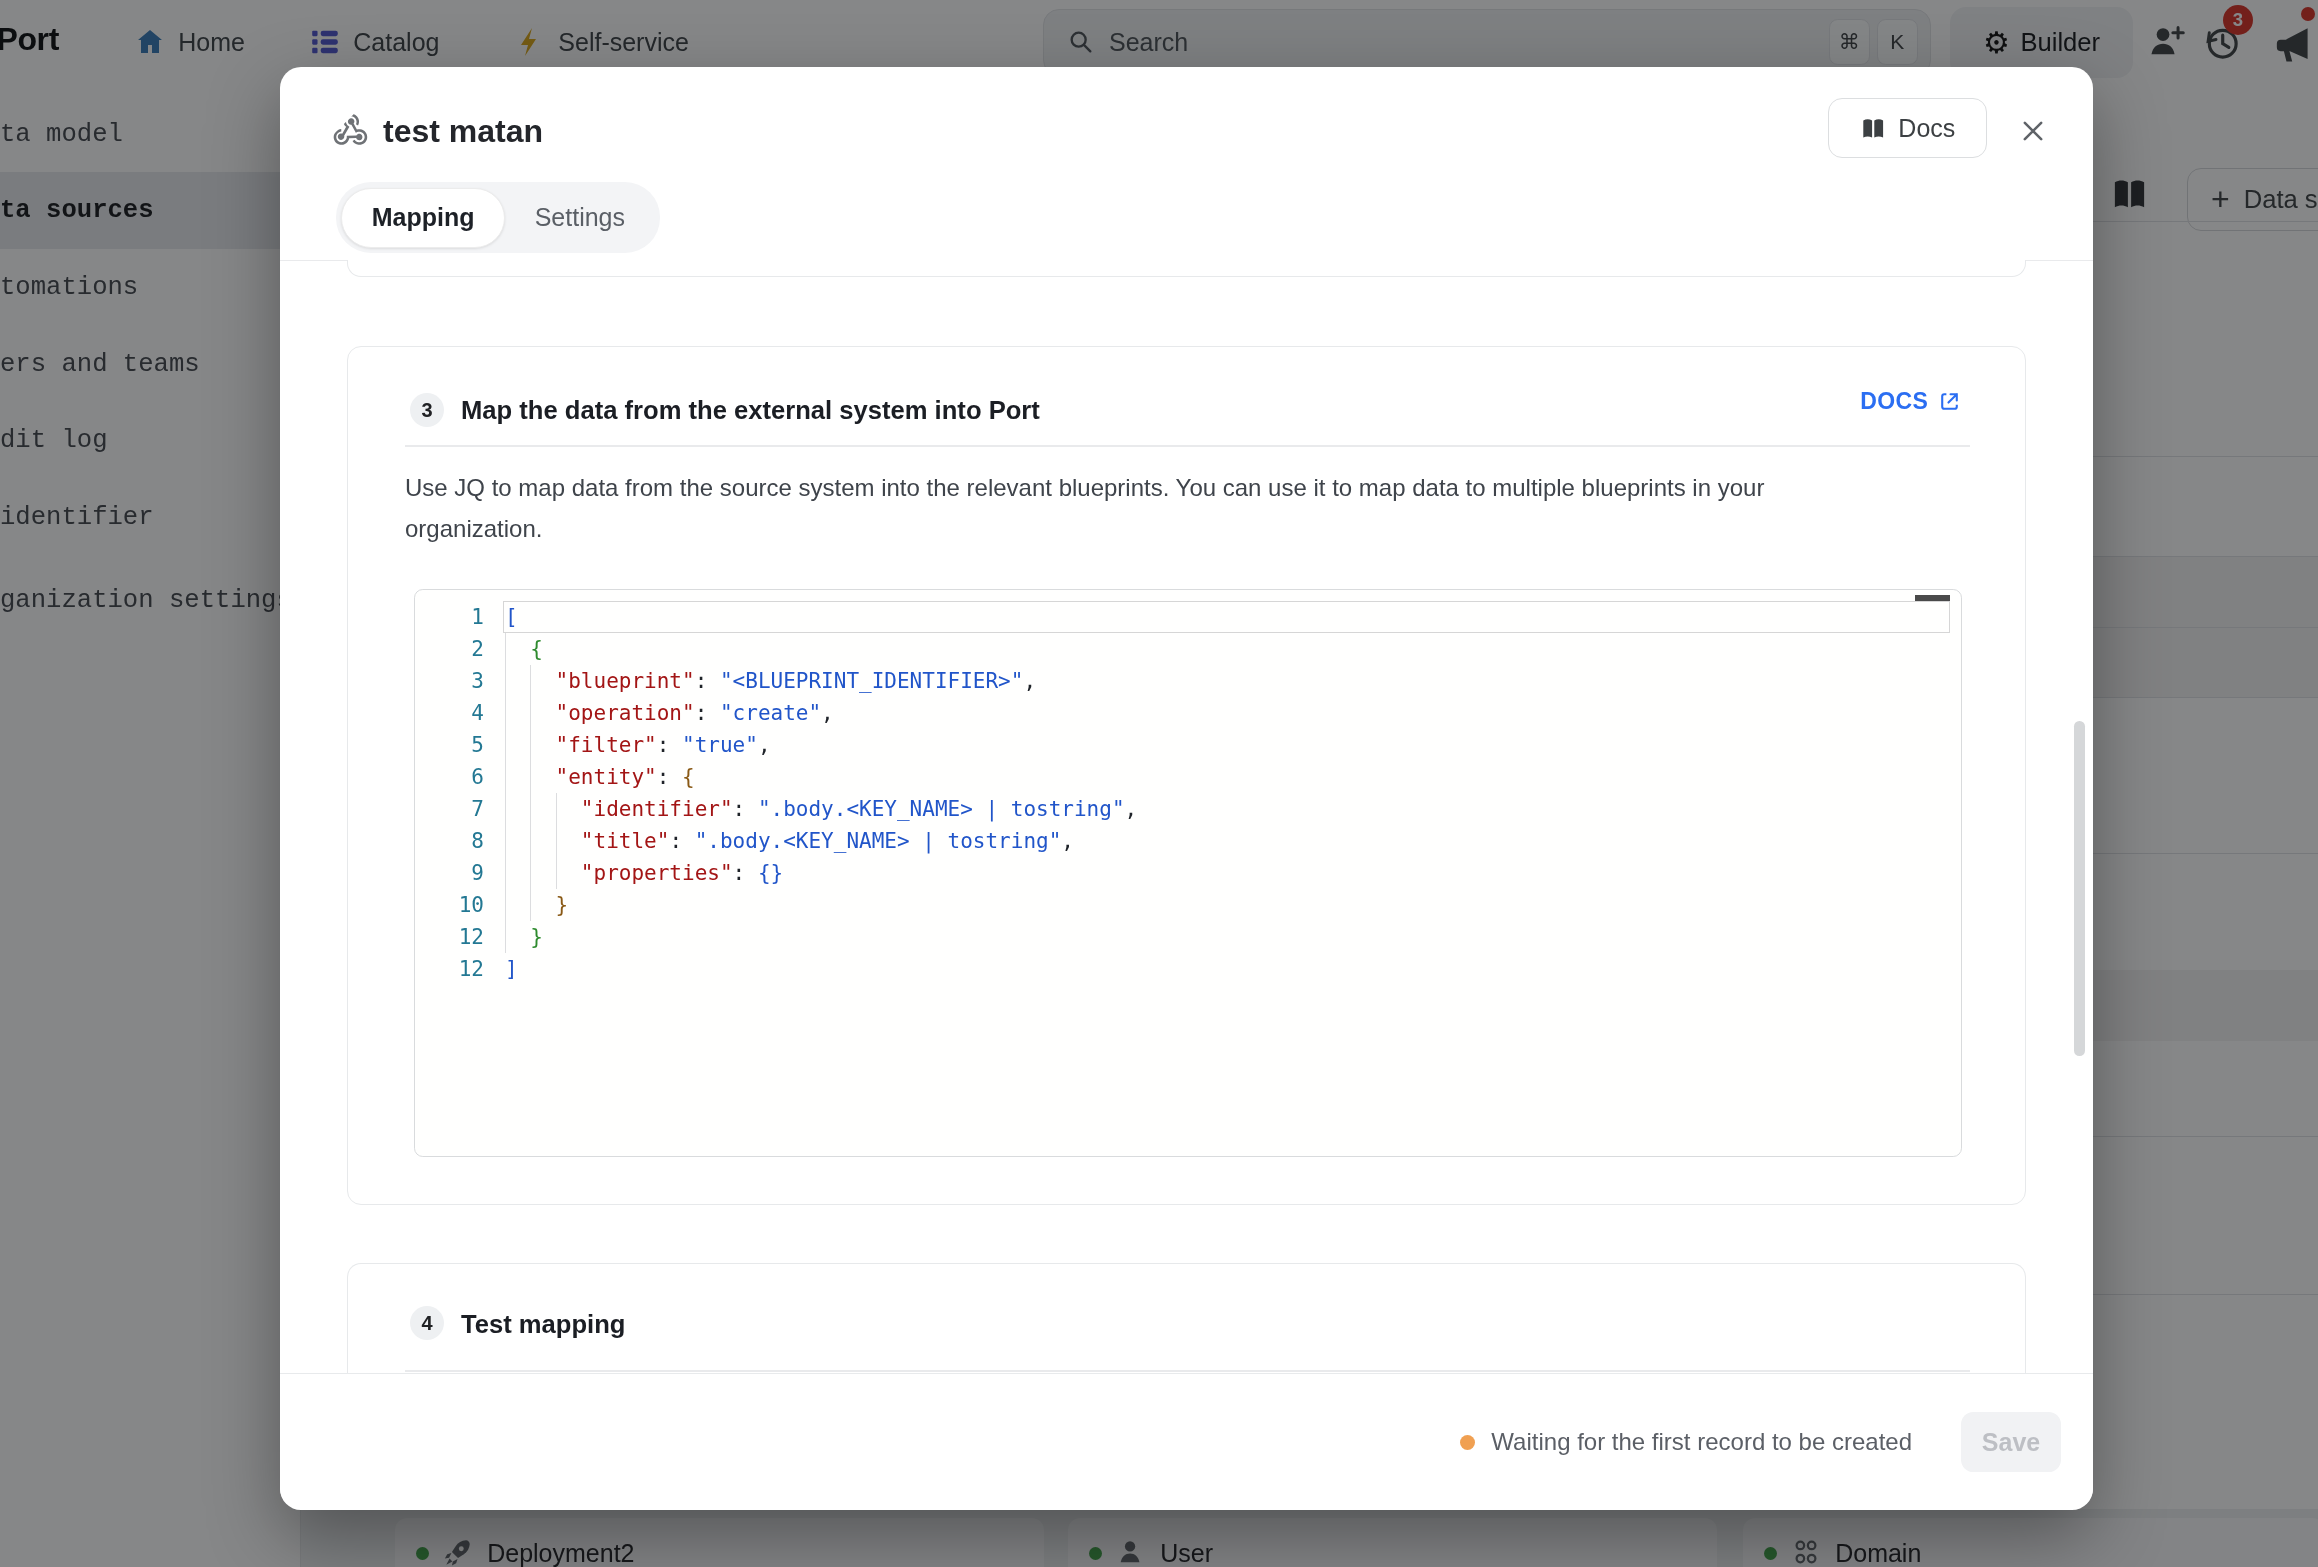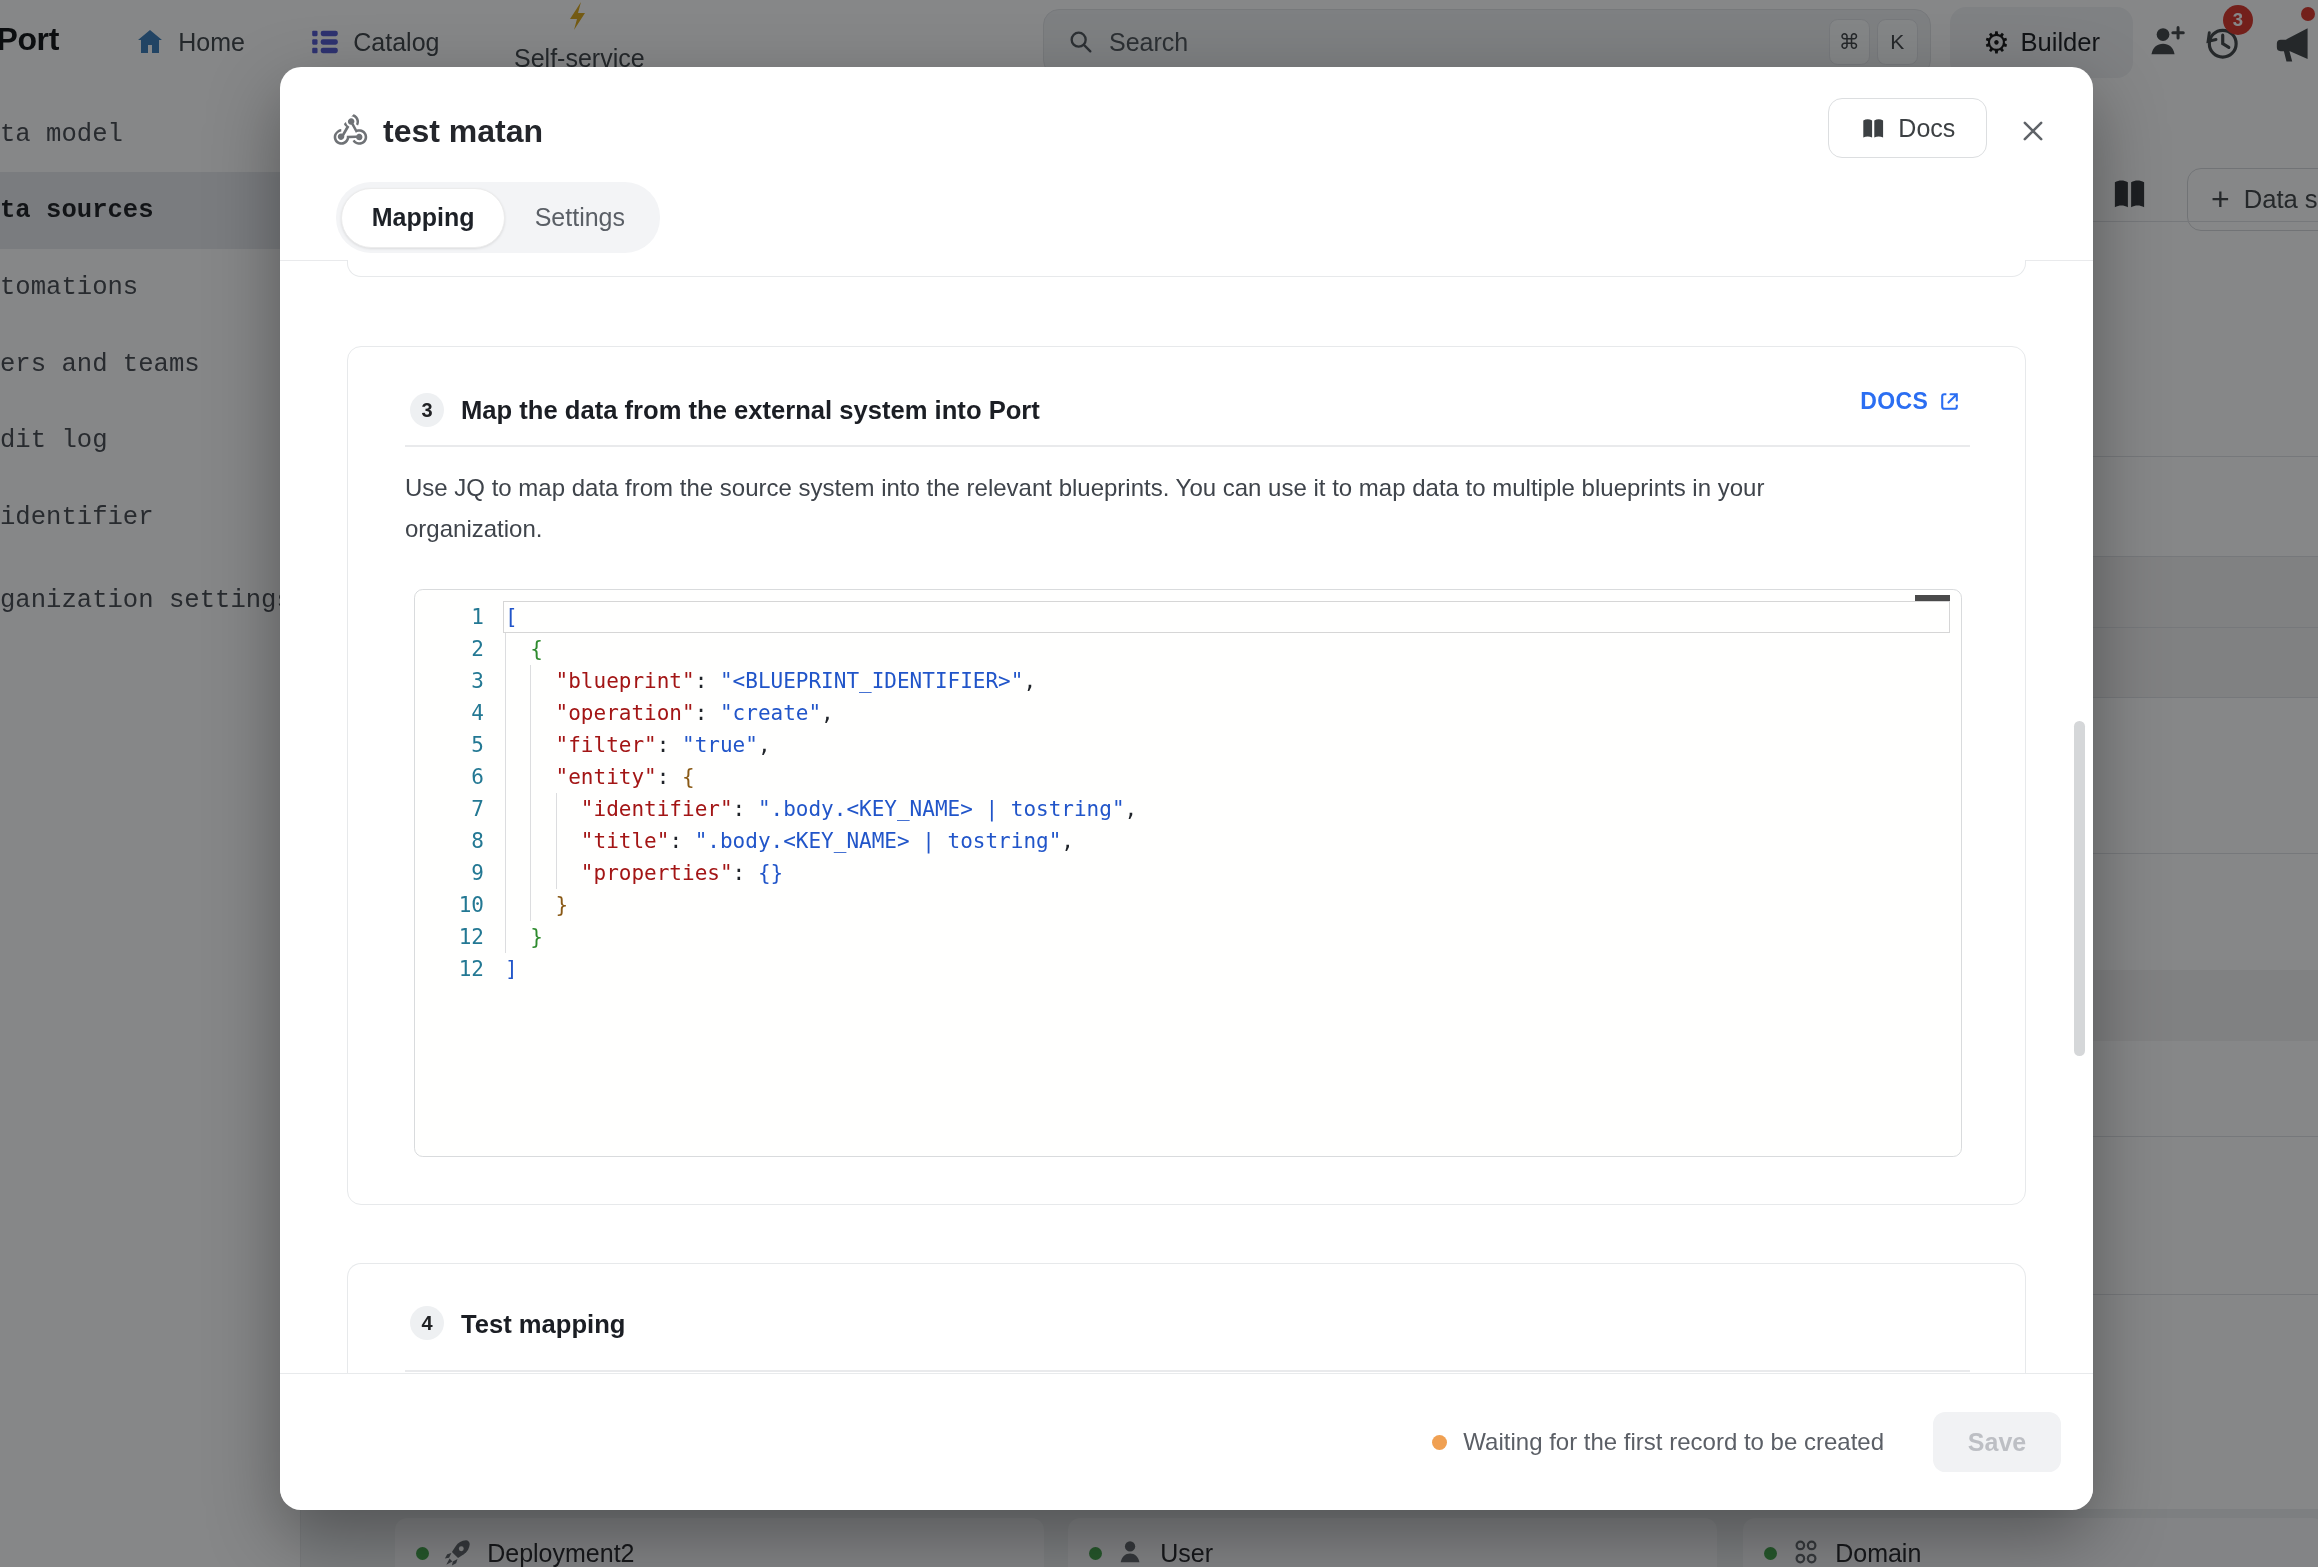--- a/index.html
+++ b/index.html
@@ -69,21 +69,21 @@
   .guide { position:absolute; top:0; bottom:0; width:0.9px; background:#dcdddf; font-style:normal; }
   .tk-k { color:#a31515; } .tk-v { color:#2155c9; } .tk-pb { color:#2155c9; }
   .tk-pg { color:#2e8b2e; } .tk-pm { color:#8a5a16; } .tk-pu { color:#1f2329; }
   .cur-line { position:absolute; left:88px; right:11.5px; top:10.6px; height:32px; border:0.9px solid #d6d6d6; pointer-events:none; }
   .ed-scroll-dash { position:absolute; right:11.5px; top:5.3px; width:35px; height:6.2px; background:#4a4a4a; }
 
   
   .m-footer { position:absolute; left:0; top:1306px; width:1813px; height:137px; background:#fff; border-top:0.9px solid #e8eaec; border-radius:0 0 21px 21px; display:flex; align-items:center; justify-content:flex-end; padding-right:32px; }
   .status-dot { width:15px; height:15px; border-radius:50%; background:#f0a052; margin-right:16px; }
   .status-text { font-size:24px; color:#5b5f66; margin-right:49px; }
-  .save-btn { width:128px; height:60px; background:#f1f2f4; border:none; border-radius:12.3px; font-size:25px; font-weight:600; color:#bdbfc4; font-family:"Liberation Sans",sans-serif; }
+  .save-btn { width:100px; height:60px; background:#f1f2f4; border:none; border-radius:12.3px; font-size:25px; font-weight:600; color:#bdbfc4; font-family:"Liberation Sans",sans-serif; }
   .m-scrollthumb { position:absolute; left:1794px; top:654px; width:10.6px; height:335px; background:#d5d7d9; border-radius:5.3px; }
 </style>
 </head>
 <body>
 
 <div class="screen">
 
   <div class="topbar">
     <div class="logo">Port</div>
 
@@ -99,21 +99,21 @@
             <rect x="3" y="4.5" width="5" height="5" rx="1"></rect>
             <rect x="11" y="4.5" width="16" height="5" rx="2"></rect>
             <rect x="3" y="12.5" width="5" height="5" rx="1"></rect>
             <rect x="11" y="12.5" width="16" height="5" rx="2"></rect>
             <rect x="3" y="20.5" width="5" height="5" rx="1"></rect>
             <rect x="11" y="20.5" width="16" height="5" rx="2"></rect>
           </g>
         </svg>
       <span>Catalog</span>
     </div>
-    <div class="nav-item" style="left:514px;flex-direction:column;">
+    <div class="nav-item" style="left:514px;">
       <svg width="32" height="32" viewBox="0 0 32 32">
           <path d="M18 2L7 19h7l-3 11 11-17h-7z" fill="#dba617"></path>
         </svg>
       <span>Self-service</span>
     </div>
 
     <div class="search-pill">
       <svg width="28" height="28" viewBox="0 0 24 24">
           <circle cx="10" cy="10" r="6" fill="none" stroke="#4b5056" stroke-width="2"></circle>
           <path d="M14.5 14.5L20 20" stroke="#4b5056" stroke-width="2" stroke-linecap="round"></path>

